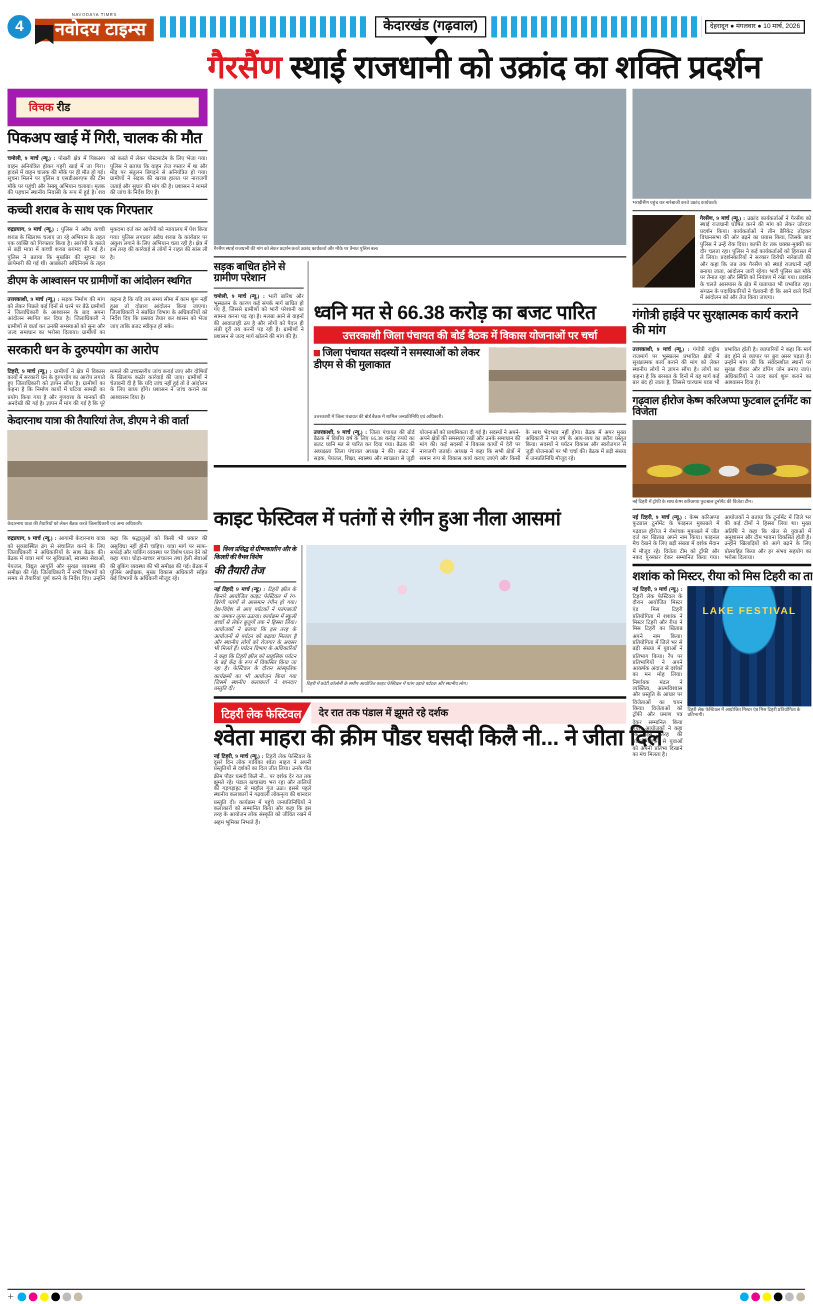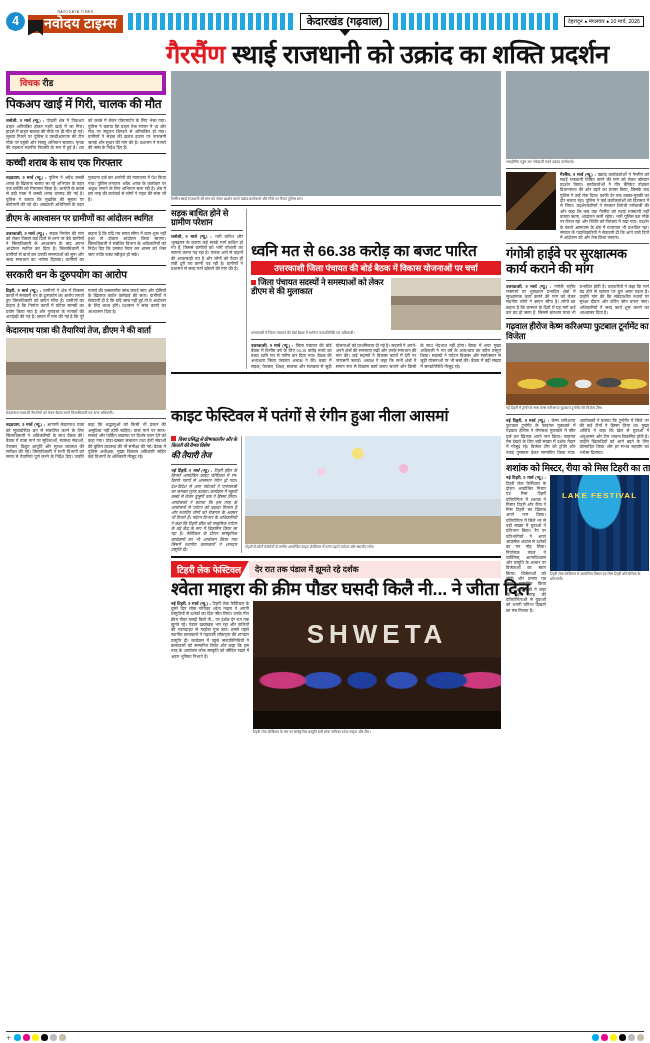--- a/index.html
+++ b/index.html
@@ -54,21 +54,21 @@
   .hl-sm{font-size:8.4px;}
   .hl-xl{font-size:15.5px;margin-top:33px;}
   .hl-xxl{font-size:18px;}
 
   .body-txt{font-size:4.3px;line-height:5.3px;text-align:justify;color:#333;
             font-family:"Liberation Serif",serif;word-spacing:.2px;}
   .body-txt.two{column-count:2;column-gap:4px;}
   .body-txt.three{column-count:3;column-gap:4px;}
   .dateline-in{font-weight:bold;color:#111;}
 
-  .sec-banner{background:#fdf0d8;border:4px solid #a21caf;padding:1px 0 2px 10px;font-weight:bold;font-size:9px;
+  .sec-banner{background:#fdf0d8;border:7px solid #a21caf;padding:1px 0 2px 10px;font-weight:bold;font-size:9px;
               font-family:"Liberation Sans",sans-serif;}
   .sec-banner .a{color:#d31a24;}
 
   .redband{background:#e01b22;color:#fff;font-weight:bold;font-size:8.4px;padding:1.5px 4px;text-align:center;
            font-family:"Liberation Sans",sans-serif;white-space:nowrap;overflow:hidden;}
   .sq{display:inline-block;width:5px;height:5px;background:#e01b22;margin-right:2px;}
 
   .kicker-row{display:flex;align-items:stretch;margin:2px 0 1px;}
   .kicker-red{background:#e01b22;color:#fff;font-weight:bold;font-size:9px;padding:2px 8px 2px 6px;
               font-family:"Liberation Sans",sans-serif;clip-path:polygon(0 0,100% 0,88% 100%,0 100%);}
@@ -310,26 +310,20 @@
           <div class="kicker-tail">देर रात तक पंडाल में झूमते रहे दर्शक</div>
         </div>
         <div class="hl hl-xxl nowrap">श्वेता माहरा की क्रीम पौडर घसदी किलै नी... ने जीता दिल</div>
         <div class="flexrow" style="margin-top:2px;">
           <div style="width:78px;flex:0 0 78px;">
             <div class="body-txt">
               <span class="dateline-in">नई टिहरी, 9 मार्च (न्यू.) :</span>
               <span>टिहरी लेक फेस्टिवल के दूसरे दिन लोक गायिका श्वेता माहरा ने अपनी प्रस्तुतियों से दर्शकों का दिल जीत लिया। उनके गीत क्रीम पौडर घसदी किलै नी... पर दर्शक देर रात तक झूमते रहे। पंडाल खचाखच भरा रहा और तालियों की गड़गड़ाहट से माहौल गूंज उठा। इससे पहले स्थानीय कलाकारों ने गढ़वाली लोकनृत्य की शानदार प्रस्तुति दी। कार्यक्रम में पहुंचे जनप्रतिनिधियों ने कलाकारों को सम्मानित किया और कहा कि इस तरह के आयोजन लोक संस्कृति को जीवित रखने में अहम भूमिका निभाते हैं।</span>
             </div>
           </div>
-          <div style="flex:1;">
-            <div class="photo ph-stage" style="height:128px;">
-              <div class="stage-word">SHWETA</div>
-            </div>
-            <div class="cap">टिहरी लेक फेस्टिवल के मंच पर सांस्कृतिक प्रस्तुति देती लोक गायिका श्वेता माहरा और टीम।</div>
-          </div>
         </div>
       </div>
     </div>
 
     <div class="col-r">
 
       <div class="flexrow">
         <div style="flex:1;">
           <div class="photo ph-crowd" style="height:88px;"></div>
           <div class="cap">भराड़ीसैंण पहुंच कर नारेबाजी करते उक्रांद कार्यकर्ता।</div>
@@ -348,21 +342,21 @@
               <span class="dateline-in">गैरसैंण, 9 मार्च (न्यू.) :</span>
               <span>उक्रांद कार्यकर्ताओं ने गैरसैंण को स्थाई राजधानी घोषित करने की मांग को लेकर जोरदार प्रदर्शन किया। कार्यकर्ताओं ने तीन बैरिकेट तोड़कर विधानसभा की ओर बढ़ने का प्रयास किया, जिसके बाद पुलिस ने उन्हें रोक दिया। काफी देर तक धक्का-मुक्की का दौर चलता रहा। पुलिस ने कई कार्यकर्ताओं को हिरासत में ले लिया। प्रदर्शनकारियों ने सरकार विरोधी नारेबाजी की और कहा कि जब तक गैरसैंण को स्थाई राजधानी नहीं बनाया जाता, आंदोलन जारी रहेगा। भारी पुलिस बल मौके पर तैनात रहा और स्थिति को नियंत्रण में रखा गया। प्रदर्शन के चलते आसपास के क्षेत्र में यातायात भी प्रभावित रहा। संगठन के पदाधिकारियों ने चेतावनी दी कि आने वाले दिनों में आंदोलन को और तेज किया जाएगा।</span>
             </div>
           </div>
         </div>
       </div>
 
       <div class="rule thin"></div>
 
       <div>
-        <div class="hl" style="font-size:13px;">गंगोत्री हाईवे पर सुरक्षात्मक कार्य कराने की मांग</div>
+        <div class="hl" style="font-size:10px;">गंगोत्री हाईवे पर सुरक्षात्मक कार्य कराने की मांग</div>
         <div class="rule thin"></div>
         <div class="body-txt two">
           <span class="dateline-in">उत्तरकाशी, 9 मार्च (न्यू.) :</span>
           <span>गंगोत्री राष्ट्रीय राजमार्ग पर भूस्खलन प्रभावित क्षेत्रों में सुरक्षात्मक कार्य कराने की मांग को लेकर स्थानीय लोगों ने ज्ञापन सौंपा है। लोगों का कहना है कि बरसात के दिनों में यह मार्ग कई बार बंद हो जाता है, जिससे चारधाम यात्रा भी प्रभावित होती है। व्यापारियों ने कहा कि मार्ग बंद होने से व्यापार पर बुरा असर पड़ता है। उन्होंने मांग की कि संवेदनशील स्थानों पर सुरक्षा दीवार और डंपिंग जोन बनाए जाएं। अधिकारियों ने जल्द कार्य शुरू कराने का आश्वासन दिया है।</span>
         </div>
       </div>
 
       <div class="rule"></div>
 
       <div>

